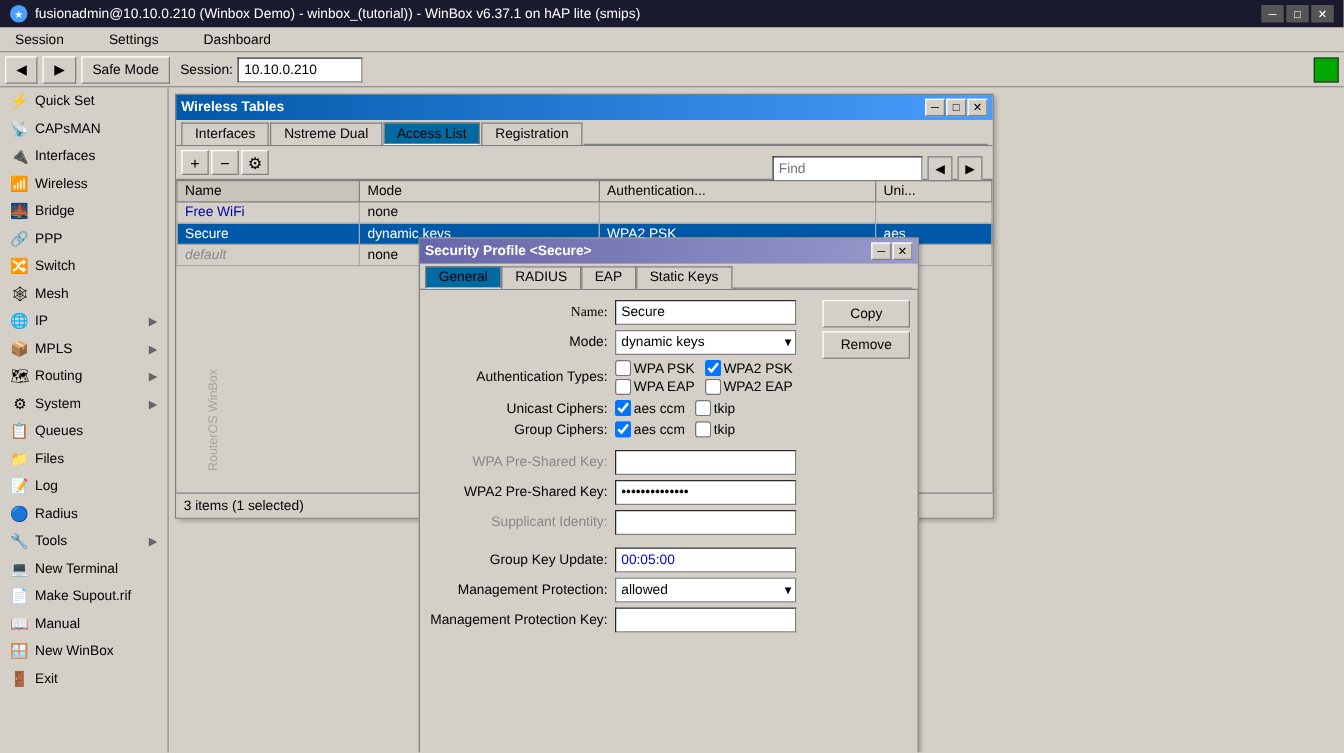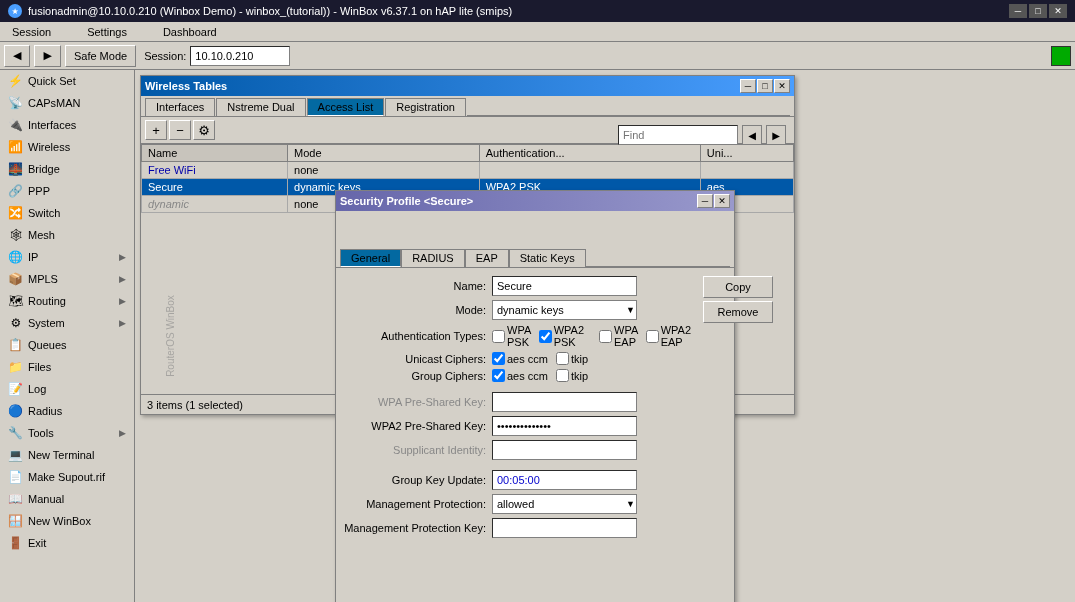--- a/index.html
+++ b/index.html
@@ -282,21 +282,21 @@
               <td></td>
               <td></td>
             </tr>
             <tr class="selected">
               <td>Secure</td>
               <td>dynamic keys</td>
               <td>WPA2 PSK</td>
               <td>aes</td>
             </tr>
             <tr class="">
-              <td style="color:#888;font-style:italic;">dynamic</td>
+              <td style="color:#888;font-style:italic;">default</td>
               <td>none</td>
               <td></td>
               <td></td>
             </tr>
           </tbody>
         </table>
       </div>
 
       <div class="status-bar">
         <span>3 items (1 selected)</span>
@@ -305,55 +305,55 @@
 
     <div class="window security-dialog">
       <div class="window-title">
         <span class="window-title-text">Security Profile &lt;Secure&gt;</span>
         <div class="window-controls">
           <button class="win-btn">─</button>
           <button class="win-btn">✕</button>
         </div>
       </div>
 
-      <div style="display:flex; border-bottom:1px solid #808080; padding:2px 4px 0; background:#d4d0c8; position:relative;margin-top:36px;">
+      <div style="display:flex; border-bottom:1px solid #808080; padding:2px 4px 0; background:#d4d0c8; position:relative;">
         <div class="tab active">General</div>
         <div class="tab">RADIUS</div>
         <div class="tab">EAP</div>
         <div class="tab">Static Keys</div>
         <div style="flex:1; border-bottom:1px solid #808080;"></div>
 
       </div>
 
       <div style="display:flex; position:relative;">
 
         <div style="flex:1; padding:8px 6px;">
 
           <div class="form-row">
-            <span class="form-label" style="width:150px;">Name:</span>
+            <span class="form-label" style="width:150px;font-family:Liberation Serif, serif;">Name:</span>
             <input class="form-input" type="text" style="width: 145px;" value="Secure">
           </div>
 
           <div class="form-row">
             <span class="form-label" style="width:150px;">Mode:</span>
             <div class="form-select-wrap">
               <select class="form-select" style="width:145px;">
                 <option>none</option>
                 <option>static keys required</option>
                 <option>static keys optional</option>
                 <option selected="">dynamic keys</option>
               </select>
               <span class="select-arrow">▼</span>
             </div>
           </div>
 
           <div class="form-row" style="align-items:flex-start; flex-direction:column;">
             <div style="display:flex; align-items:center; width:100%;">
               <span class="form-label" style="width:150px;">Authentication Types:</span>
-              <div style="display:flex; gap:15px;justify-content:flex-end;">
+              <div style="display:flex; flex-direction:column; gap:2px;justify-content:flex-end;">
                 <div style="display:flex; gap:8px;">
                   <label style="font-size:11px; display:flex; align-items:center; gap:2px;">
                     <input type="checkbox" style="">
                     <span>WPA PSK</span>
                   </label>
                   <label style="font-size:11px; display:flex; align-items:center; gap:2px;">
                     <input type="checkbox" checked="" style="">
                     <span>WPA2 PSK</span>
                   </label>
                 </div>

